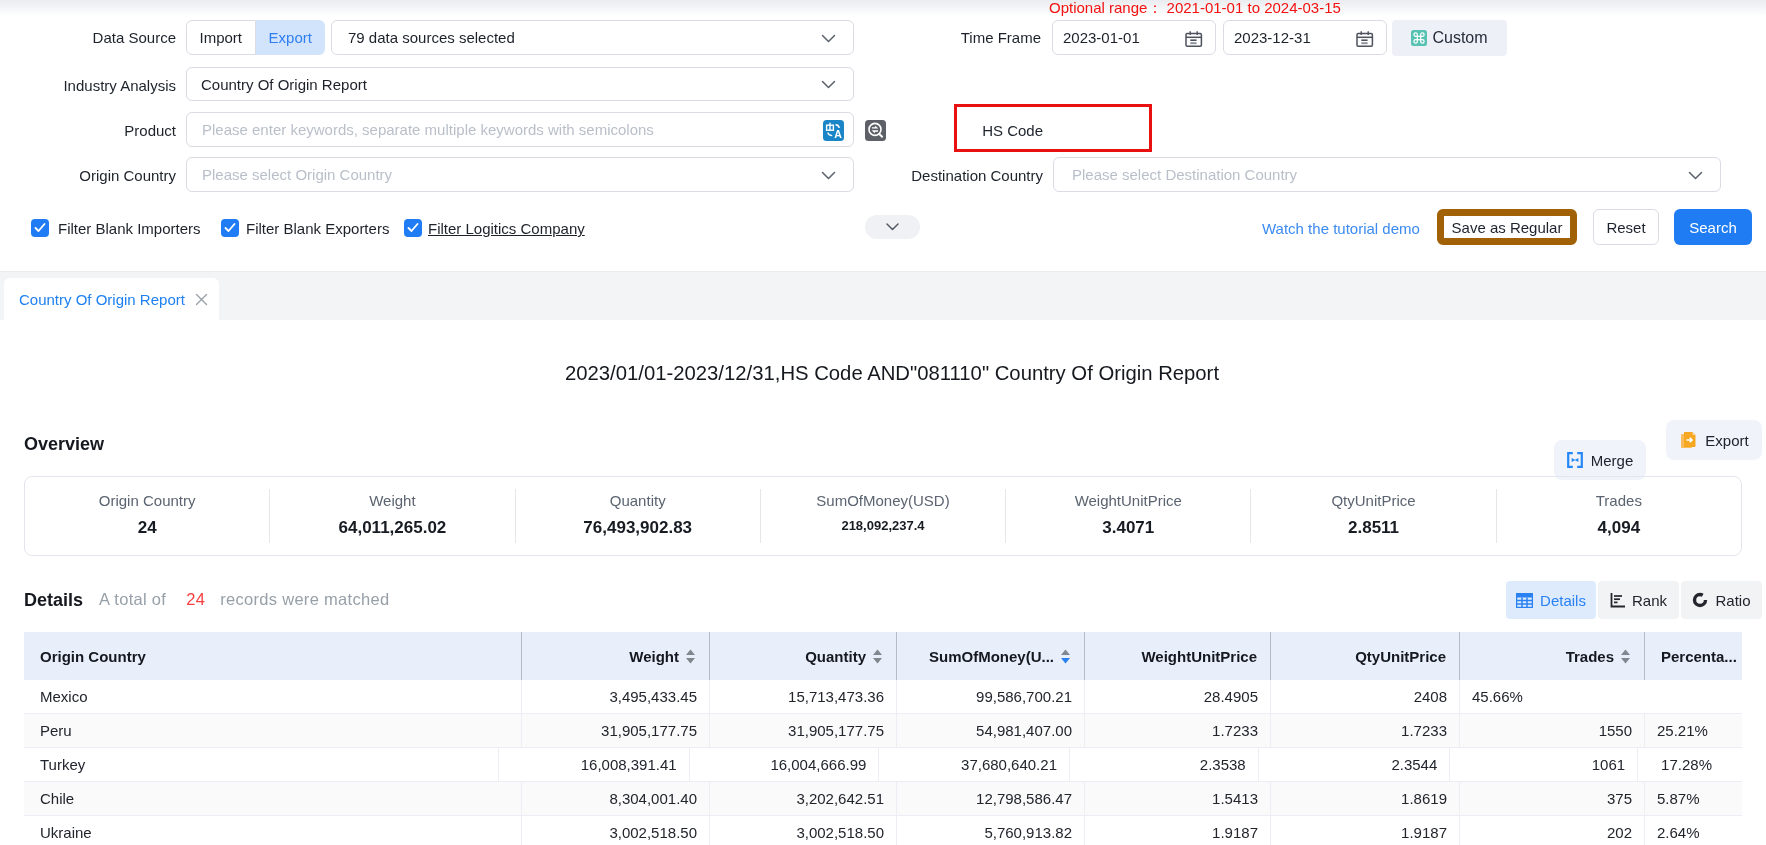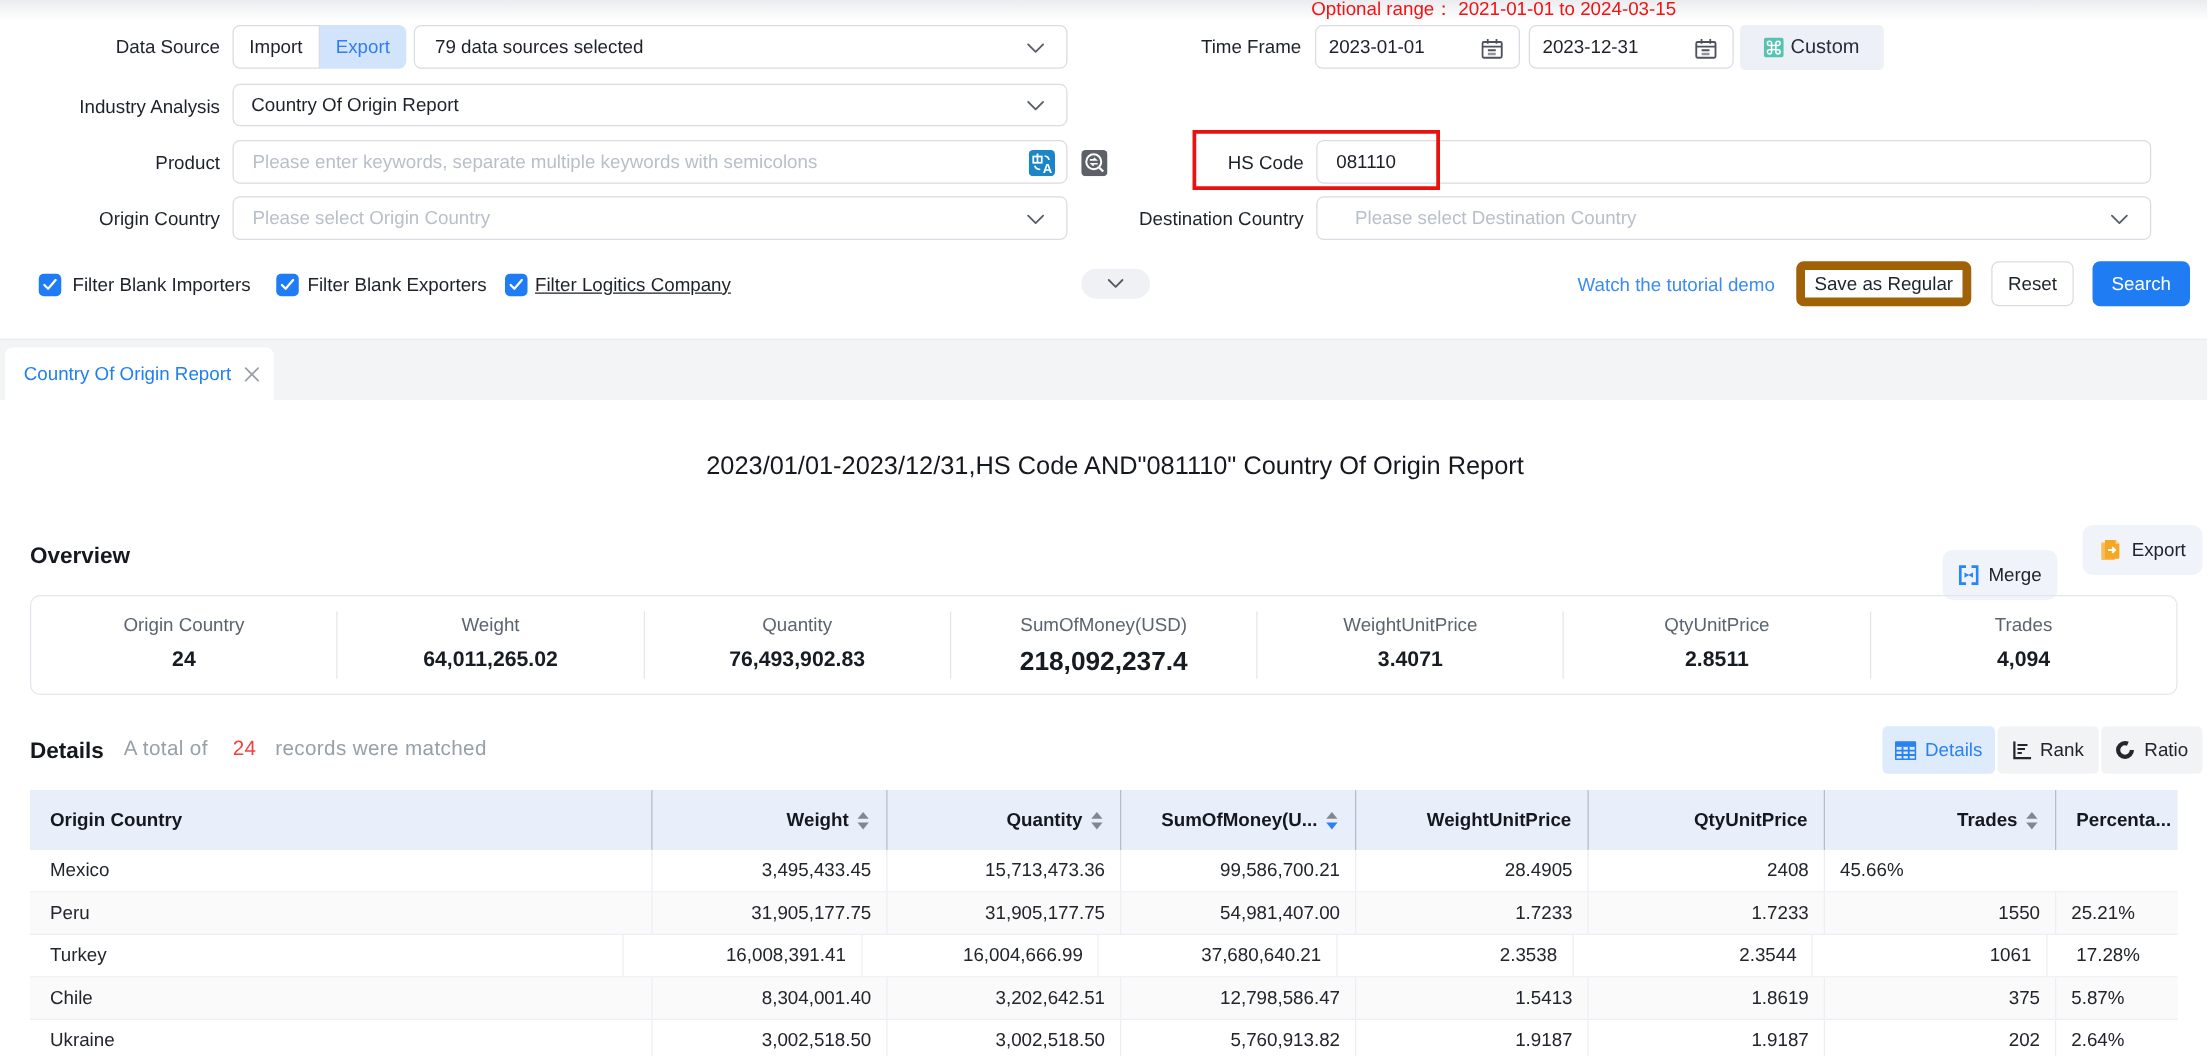--- a/index.html
+++ b/index.html
@@ -83,32 +83,31 @@
       <path d="M12.6 4.8 q3.2 0.2 3.6 3.2" fill="none" stroke="#fff" stroke-width="1.4"></path>
     </svg>
   </div>
   <svg class="abs" style="left:865px;top:120px;" width="21" height="21" viewBox="0 0 21 21">
     <rect x="0" y="0" width="21" height="21" rx="3.5" fill="#5d6067"></rect>
     <circle cx="10" cy="9.4" r="6" fill="none" stroke="#fff" stroke-width="1.6"></circle>
     <path d="M6.9 7.9 h4.8 l-1.6 -1.5 M13.1 11 h-4.8 l1.6 1.5" stroke="#fff" stroke-width="1.3" fill="none"></path>
     <line x1="14.3" y1="14" x2="17.6" y2="17.2" stroke="#fff" stroke-width="1.9"></line>
   </svg>
   <div class="lbl" style="left:867px;width:176px;top:121px;">HS Code</div>
-  <div class="inp" style="left:1053px;top:112px;width:668px;padding-left:15px;">081110</div>
   <div class="abs" style="left:954px;top:104px;width:198px;height:48px;border:3px solid #e91010;"></div>
 
   <div class="lbl" style="left:0;width:176px;top:166px;">Origin Country</div>
   <div class="inp" style="left:186px;top:157px;width:668px;padding-left:15px;">
     <span class="ph">Please select Origin Country</span>
     <svg class="chev" width="15" height="9" viewBox="0 0 15 9">
         <path d="M1.5 1.5l6 6 6-6" stroke="#5a616b" stroke-width="1.5" fill="none" stroke-linecap="round" stroke-linejoin="round"></path>
       </svg>
   </div>
   <div class="lbl" style="left:867px;width:176px;top:166px;">Destination Country</div>
-  <div class="inp" style="left:1053px;top:157px;width:668px;padding-left:30px;">
+  <div class="inp" style="left:1053px;top:157px;width:668px;padding-left:18px;">
     <span class="ph">Please select Destination Country</span>
     <svg class="chev" width="15" height="9" viewBox="0 0 15 9">
         <path d="M1.5 1.5l6 6 6-6" stroke="#5a616b" stroke-width="1.5" fill="none" stroke-linecap="round" stroke-linejoin="round"></path>
       </svg>
   </div>
 
   <div class="cb" style="left:31px;">
       <svg width="12" height="10" viewBox="0 0 12 10">
         <path d="M1.5 5l3 3 6-7" stroke="#fff" stroke-width="1.8" fill="none" stroke-linecap="round" stroke-linejoin="round"></path>
       </svg>
@@ -174,21 +173,21 @@
         <div style="margin-top:9px;font-size:17px;font-weight:bold;color:#171b22;">64,011,265.02</div>
       </div>
     <div style="width:1px;background:#e4e6ea;margin:12px 0;"></div>
     <div style="flex:1;position:relative;text-align:center;">
         <div style="margin-top:15px;font-size:15px;color:#5b6470;">Quantity</div>
         <div style="margin-top:9px;font-size:17px;font-weight:bold;color:#171b22;">76,493,902.83</div>
       </div>
     <div style="width:1px;background:#e4e6ea;margin:12px 0;"></div>
     <div style="flex:1;position:relative;text-align:center;">
         <div style="margin-top:15px;font-size:15px;color:#5b6470;">SumOfMoney(USD)</div>
-        <div style="margin-top:9px;font-size:21px;font-weight:bold;color:#171b22;">218,092,237.4</div>
+        <div style="margin-top:9px;font-size:13px;font-weight:bold;color:#171b22;">218,092,237.4</div>
       </div>
     <div style="width:1px;background:#e4e6ea;margin:12px 0;"></div>
     <div style="flex:1;position:relative;text-align:center;">
         <div style="margin-top:15px;font-size:15px;color:#5b6470;">WeightUnitPrice</div>
         <div style="margin-top:9px;font-size:17px;font-weight:bold;color:#171b22;">3.4071</div>
       </div>
     <div style="width:1px;background:#e4e6ea;margin:12px 0;"></div>
     <div style="flex:1;position:relative;text-align:center;">
         <div style="margin-top:15px;font-size:15px;color:#5b6470;">QtyUnitPrice</div>
         <div style="margin-top:9px;font-size:17px;font-weight:bold;color:#171b22;">2.8511</div>

